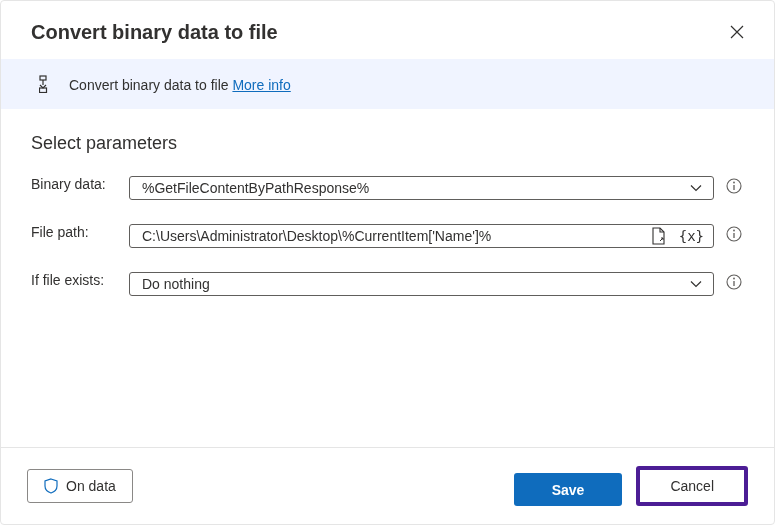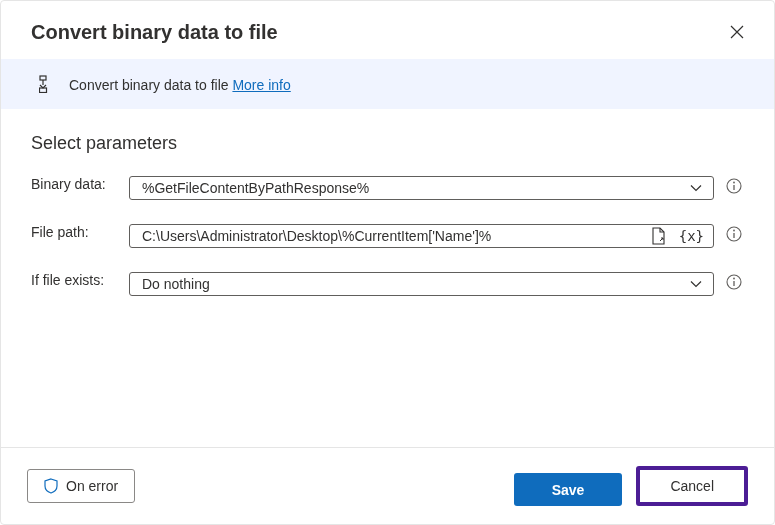--- a/index.html
+++ b/index.html
@@ -129,20 +129,20 @@
           </svg>
       </span>
     </div>
   </div>
 
   <div class="footer">
     <button class="onerror-btn">
       <svg width="14" height="16" viewBox="0 0 14 16">
           <path d="M7 1 L13 3 v5 c0 4 -3 6 -6 7 c-3 -1 -6 -3 -6 -7 V3 z" fill="none" stroke="#0F6CBD" stroke-width="1.2"></path>
         </svg>
-      <span>On error</span>
+      <span>On data</span>
     </button>
     <div class="footer-right">
       <button class="save-btn">Save</button>
       <button class="cancel-btn">Cancel</button>
     </div>
   </div>
 </div>
 
 </body></html>

